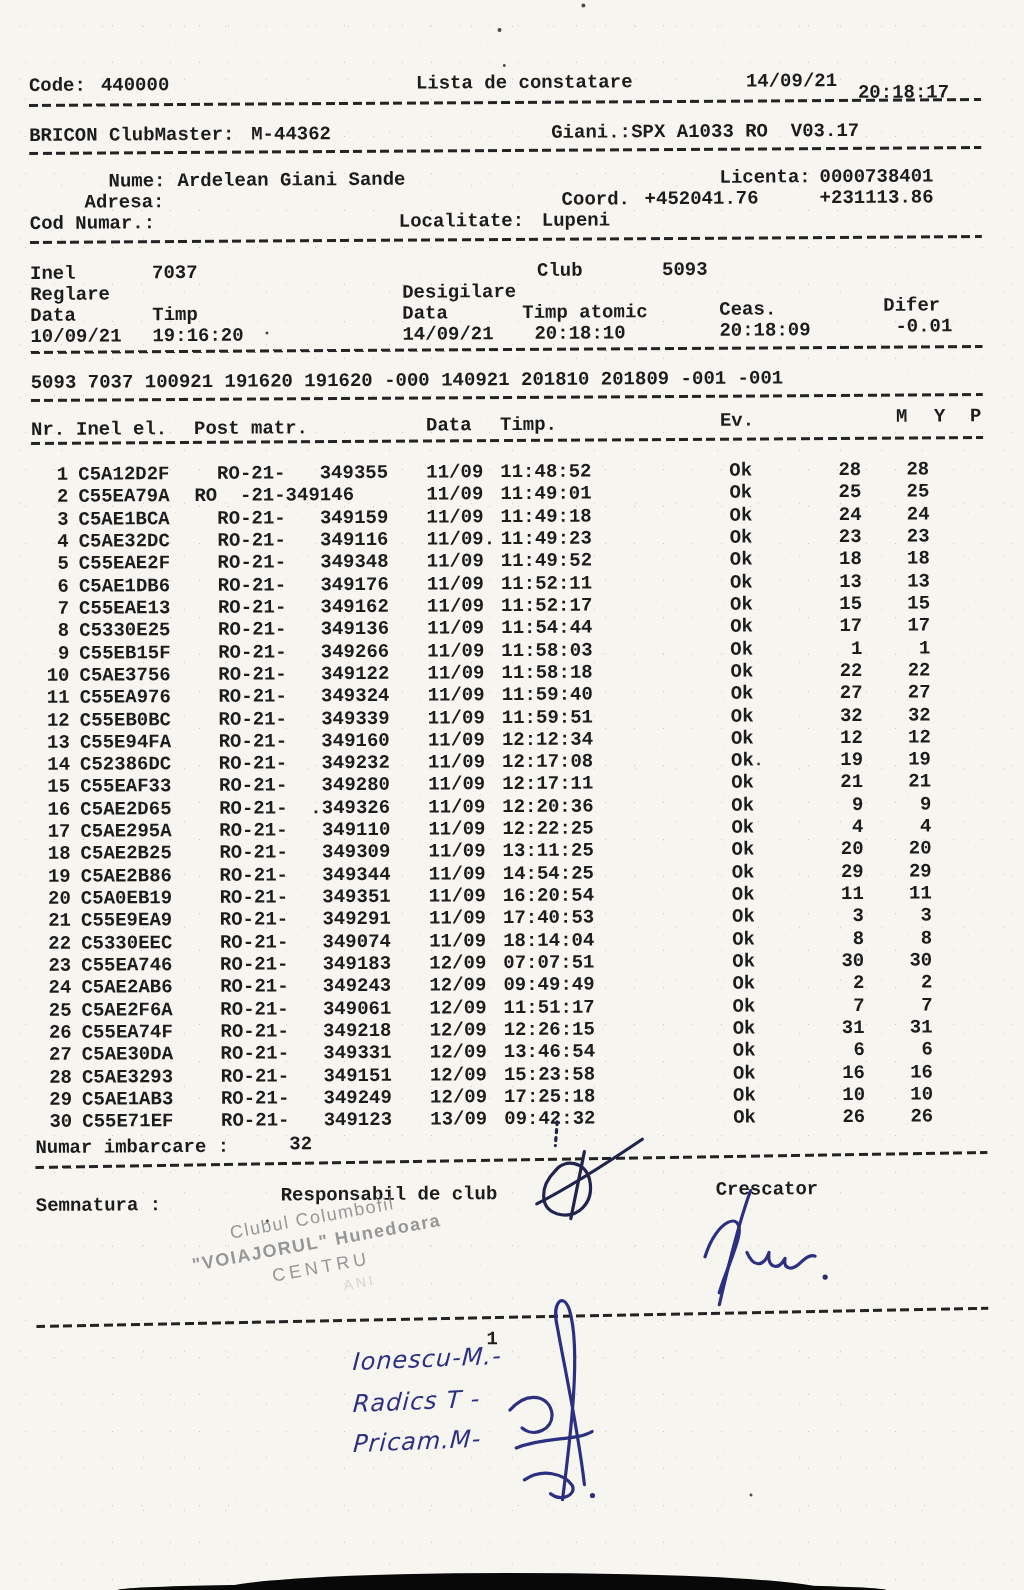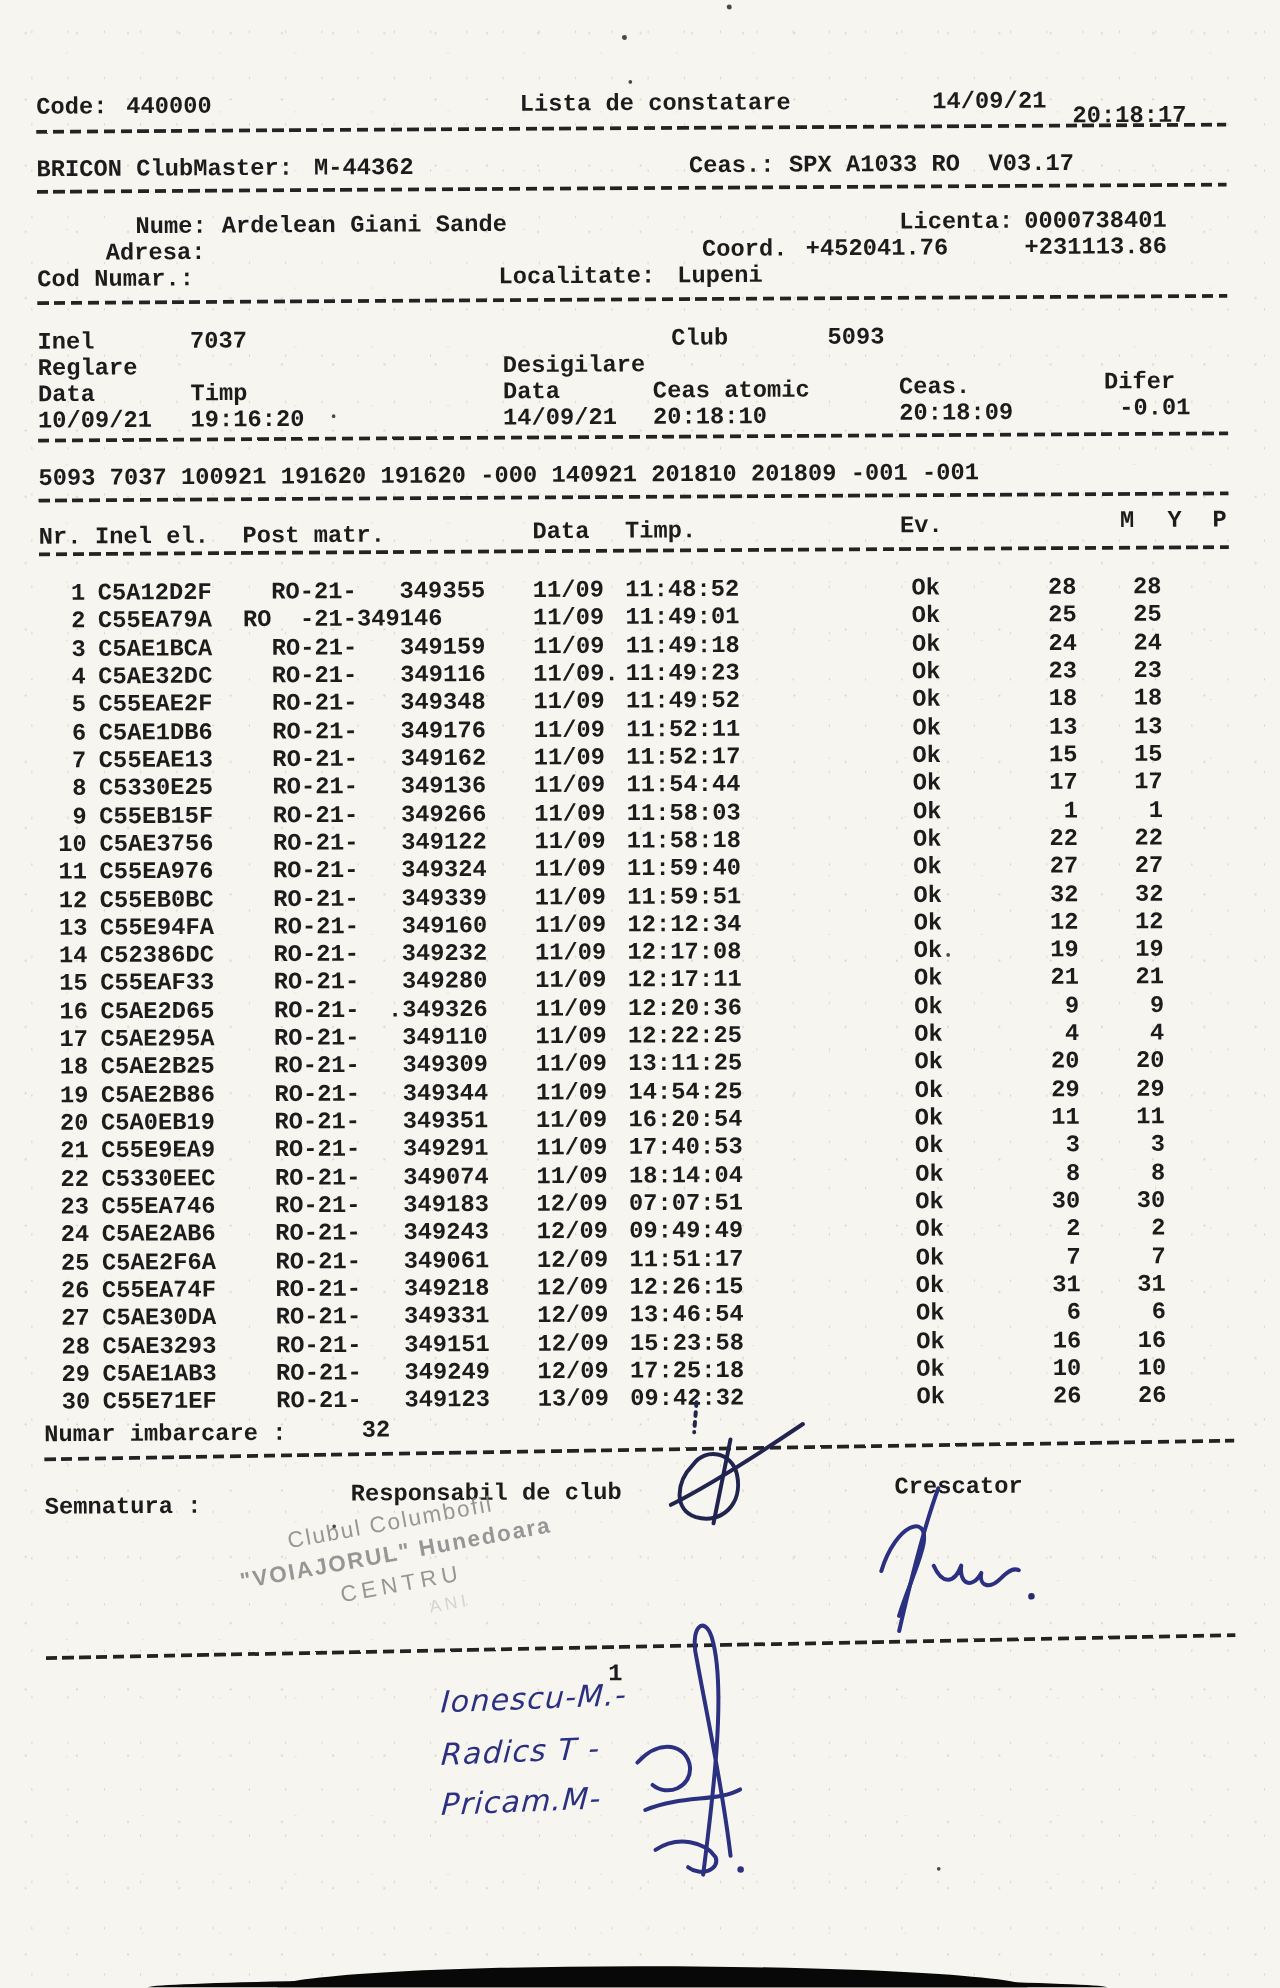--- a/index.html
+++ b/index.html
@@ -66,21 +66,21 @@
 
   <span class="t" style="left:33px;top:72px">Code:</span>
   <span class="t" style="left:105px;top:72px">440000</span>
   <span class="t" style="left:420px;top:72px">Lista de constatare</span>
   <span class="t" style="left:750px;top:72px">14/09/21</span>
   <span class="t" style="left:862px;top:84px">20:18:17</span>
   <div class="dash" style="top:101px"></div>
 
   <span class="t" style="left:33px;top:122px">BRICON ClubMaster:</span>
   <span class="t" style="left:255px;top:122px">M-44362</span>
-  <span class="t" style="left:555px;top:122px">Ceas.:</span>
+  <span class="t" style="left:555px;top:122px">Giani.:</span>
   <span class="t" style="left:635px;top:122px">SPX A1033 RO  V03.17</span>
   <div class="dash" style="top:149px"></div>
 
   <span class="t" style="left:112px;top:168px">Nume:</span>
   <span class="t" style="left:181px;top:168px">Ardelean Giani Sande</span>
   <span class="t" style="left:723px;top:168px">Licenta:</span>
   <span class="t" style="left:823px;top:168px">0000738401</span>
   <span class="t" style="left:88px;top:189px">Adresa:</span>
   <span class="t" style="left:565px;top:189px">Coord.</span>
   <span class="t" style="left:648px;top:189px">+452041.76</span>
@@ -92,27 +92,27 @@
 
   <span class="t" style="left:33px;top:260px">Inel</span>
   <span class="t" style="left:155px;top:260px">7037</span>
   <span class="t" style="left:540px;top:260px">Club</span>
   <span class="t" style="left:665px;top:260px">5093</span>
   <span class="t" style="left:33px;top:281px">Reglare</span>
   <span class="t" style="left:405px;top:281px">Desigilare</span>
   <span class="t" style="left:33px;top:302px">Data</span>
   <span class="t" style="left:155px;top:302px">Timp</span>
   <span class="t" style="left:405px;top:302px">Data</span>
-  <span class="t" style="left:525px;top:302px">Ceas atomic</span>
+  <span class="t" style="left:525px;top:302px">Timp atomic</span>
   <span class="t" style="left:722px;top:300px">Ceas.</span>
   <span class="t" style="left:886px;top:297px">Difer</span>
   <span class="t" style="left:33px;top:323px">10/09/21</span>
   <span class="t" style="left:155px;top:323px">19:16:20</span>
   <span class="t" style="left:405px;top:323px">14/09/21</span>
-  <span class="t" style="left:525px;top:323px">20:18:10</span>
+  <span class="t" style="left:537px;top:323px">20:18:10</span>
   <span class="t" style="left:722px;top:321px">20:18:09</span>
   <span class="t" style="left:898px;top:318px">-0.01</span>
   <div class="dash" style="top:348px"></div>
 
   <span class="t" style="left:33px;top:369px">5093 7037 100921 191620 191620 -000 140921 201810 201809 -001 -001</span>
   <div class="dash" style="top:396px"></div>
 
   <span class="t" style="left:33px;top:416px">Nr.</span>
   <span class="t" style="left:78px;top:416px">Inel el.</span>
   <span class="t" style="left:196px;top:416px">Post matr.</span>

